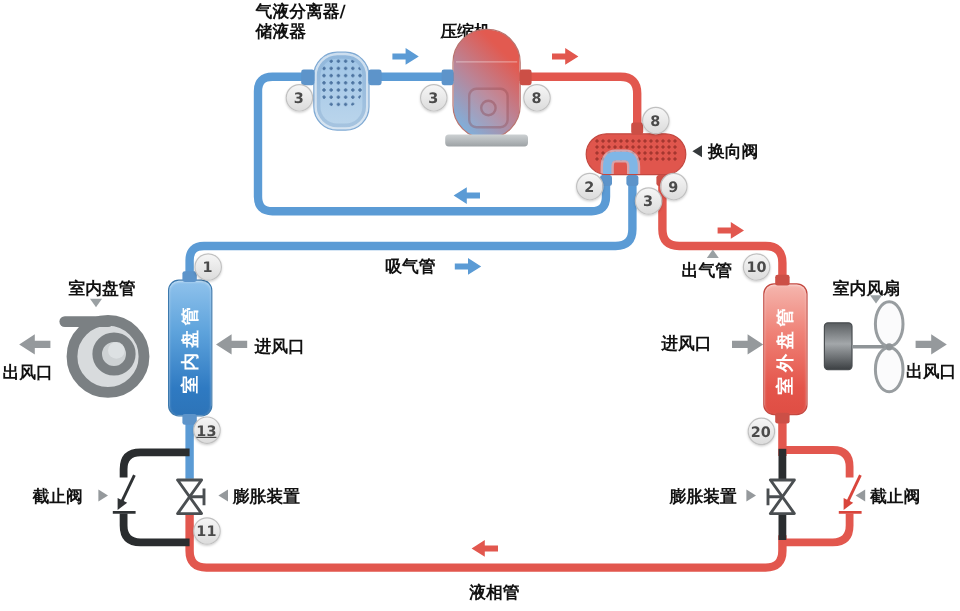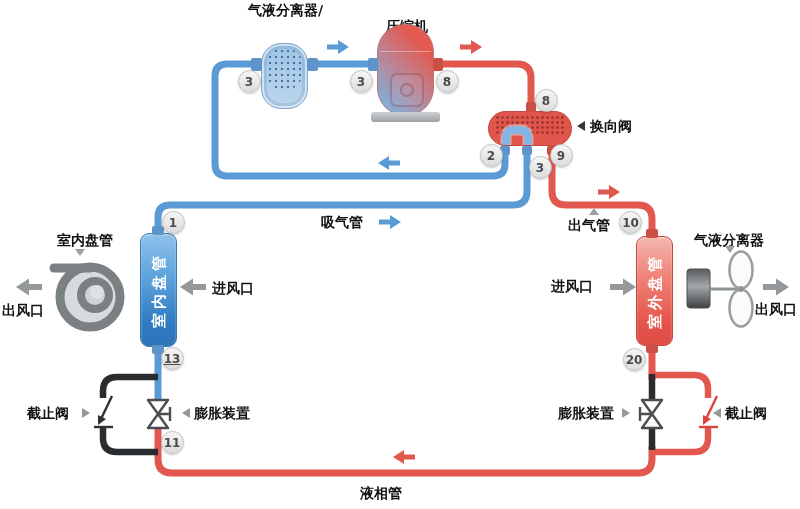--- a/index.html
+++ b/index.html
@@ -1,20 +1,20 @@
 <!DOCTYPE html>
 <html style="--pipe-blue: #5b9bd5; --pipe-red: #e2574e; --pipe-black: #2a2d2f; --gray-arrow: #95999c; --text: #111111; --coil-blue: #2f7ac2; --coil-red: #e4544a; --valve-body: #e0564d; --accumulator-blue: #9ec4e6; --marker-bg: #e9e9e9;"><head>
 <meta charset="utf-8">
 <style>
   html,body{margin:0;padding:0;background:#fff;}
   .stage{position:relative;width:800px;height:509px;background:#ffffff;overflow:hidden;
          font-family:"DejaVu Sans",sans-serif;}
   .stage svg{position:absolute;left:0;top:0;}
   .lbl{position:absolute;font-weight:bold;font-size:14px;color:var(--text);white-space:nowrap;}
-  .ctr{text-align:center;}
+  .ctr{text-align:left;}
   .marker{position:absolute;width:23px;height:23px;border-radius:50%;
           background:linear-gradient(180deg,#f6f6f6,#dcdcdc);
           border:1px solid #c0c0c0;box-shadow:0 1px 2px rgba(0,0,0,.18);
           color:#4a4a4a;font-weight:bold;font-size:12px;line-height:23px;text-align:center;
           box-sizing:border-box;z-index:6;}
   .vessel{position:absolute;box-sizing:border-box;z-index:3;}
   .accumulator{left:261px;top:43px;width:47px;height:66px;border-radius:20px;
           background:linear-gradient(180deg,#9ec4e6,#bcd6ec);border:1.5px solid #7fa9d3;
           box-shadow:inset 0 0 0 2px rgba(255,255,255,.55), inset 0 0 0 5px rgba(110,150,195,.28);
           overflow:hidden;}
@@ -172,28 +172,29 @@
   <div class="tri tri-up" style="left:589px;top:208px;"></div>
   <div class="tri tri-down" style="left:75px;top:249px;"></div>
   <div class="tri tri-down" style="left:725px;top:246px;"></div>
   <div class="tri tri-right" style="left:82px;top:408px;"></div>
   <div class="tri tri-left" style="left:182px;top:408px;"></div>
   <div class="tri tri-right" style="left:622px;top:408px;"></div>
   <div class="tri tri-left" style="left:713px;top:408px;"></div>
 
   <div class="lbl ctr" style="left:213px;top:2px;width:145px;line-height:17px;">
     <div>气液分离器/</div>
+    <div>储液器</div>
   </div>
   <div class="lbl ctr" style="left:367px;top:18px;width:80px;">压缩机</div>
   <div class="lbl" style="left:590px;top:118px;">换向阀</div>
   <div class="lbl" style="left:321px;top:214px;">吸气管</div>
   <div class="lbl" style="left:568px;top:217px;text-align:right;">出气管</div>
-  <div class="lbl ctr" style="left:350px;top:485px;width:62px;">液相管</div>
+  <div class="lbl ctr" style="left:391px;top:485px;width:62px;">液相管</div>
   <div class="lbl" style="left:57px;top:232px;">室内盘管</div>
-  <div class="lbl" style="left:694px;top:232px;">气液分离器</div>
+  <div class="lbl" style="left:694px;top:232px;">室内风扇</div>
   <div class="lbl" style="left:212px;top:280px;">进风口</div>
   <div class="lbl" style="left:2px;top:302px;">出风口</div>
   <div class="lbl" style="left:551px;top:278px;">进风口</div>
   <div class="lbl" style="left:755px;top:301px;">出风口</div>
   <div class="lbl" style="left:27px;top:405px;">截止阀</div>
   <div class="lbl" style="left:194px;top:405px;">膨胀装置</div>
   <div class="lbl" style="left:558px;top:405px;">膨胀装置</div>
   <div class="lbl" style="left:725px;top:405px;">截止阀</div>
 
   <div id="markers">

